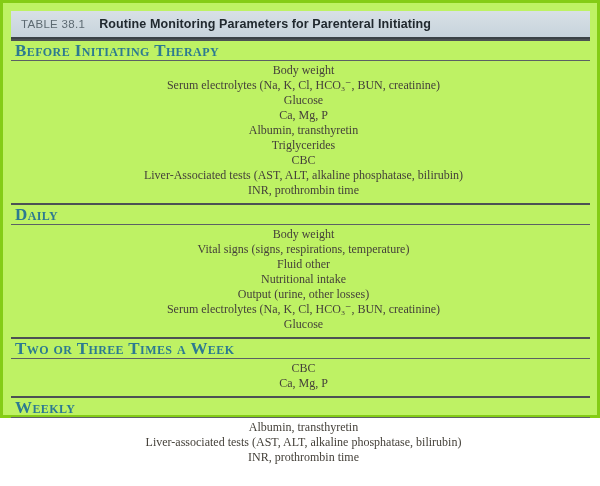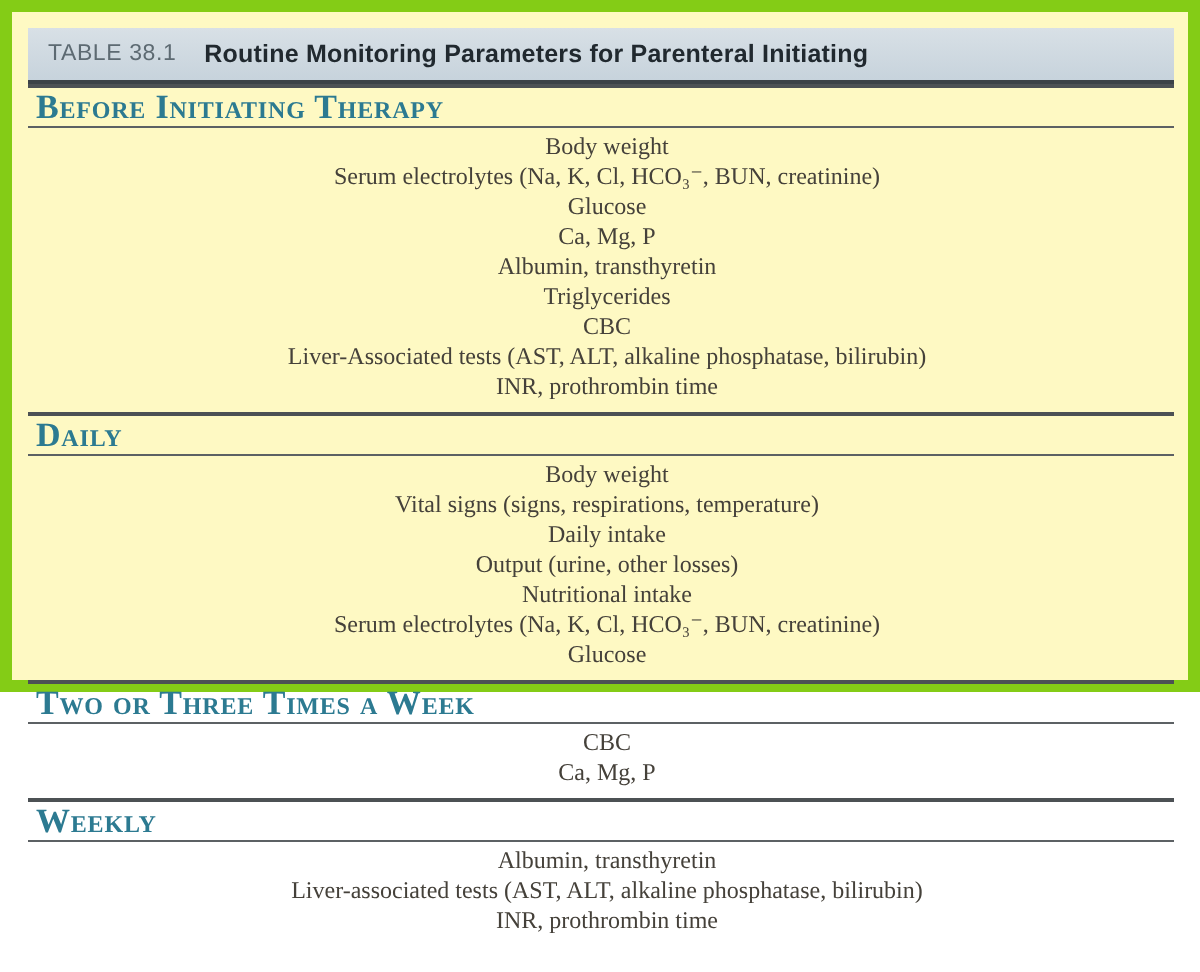--- a/index.html
+++ b/index.html
@@ -9,23 +9,23 @@
     --bar-label-color:#5d6a72;
     --bar-title-color:#21292f;
     --body-text-color:#45413a;
     --rule-color:#4c5154;
     --rule-thin-color:#5c6164;
   }
   *{margin:0;padding:0;box-sizing:border-box;}
   html,body{width:600px;height:486px;background:#ffffff;overflow:hidden;}
   body{font-family:"Liberation Serif","DejaVu Serif",serif;}
   .page{
-    width:600px;height:346px;
-    background:#fef9c3;
-    border:6px solid #84cc16;
+    width:600px;height:418px;
+    background:#bef264;
+    border:3px solid #84cc16;
     padding:8px 7px 0 8px;
   }
   .header-bar{
     display:flex;align-items:center;
     height:28px;
     background:linear-gradient(180deg,var(--bar-bg-top),var(--bar-bg-bottom));
     border-bottom:2px solid #3b4247;
     padding-left:10px;
     font-family:"Liberation Sans","DejaVu Sans",sans-serif;
   }
@@ -98,25 +98,25 @@
 </ul>
   </section>
 
   <section class="section">
     <h3 class="section-heading">Daily</h3>
     <ul class="items">
   <li class="item">Body weight</li>
 
   <li class="item">Vital signs (signs, respirations, temperature)</li>
 
-  <li class="item">Daily intake</li>
+  <li class="item">Fluid other</li>
+
+  <li class="item">Nutritional intake</li>
 
   <li class="item">Output (urine, other losses)</li>
-
-  <li class="item">Nutritional intake</li>
 
   <li class="item">Serum electrolytes (Na, K, Cl, HCO₃⁻, BUN, creatinine)</li>
 
   <li class="item">Glucose</li>
 </ul>
   </section>
 
   <section class="section">
     <h3 class="section-heading">Two or Three Times a Week</h3>
     <ul class="items">

